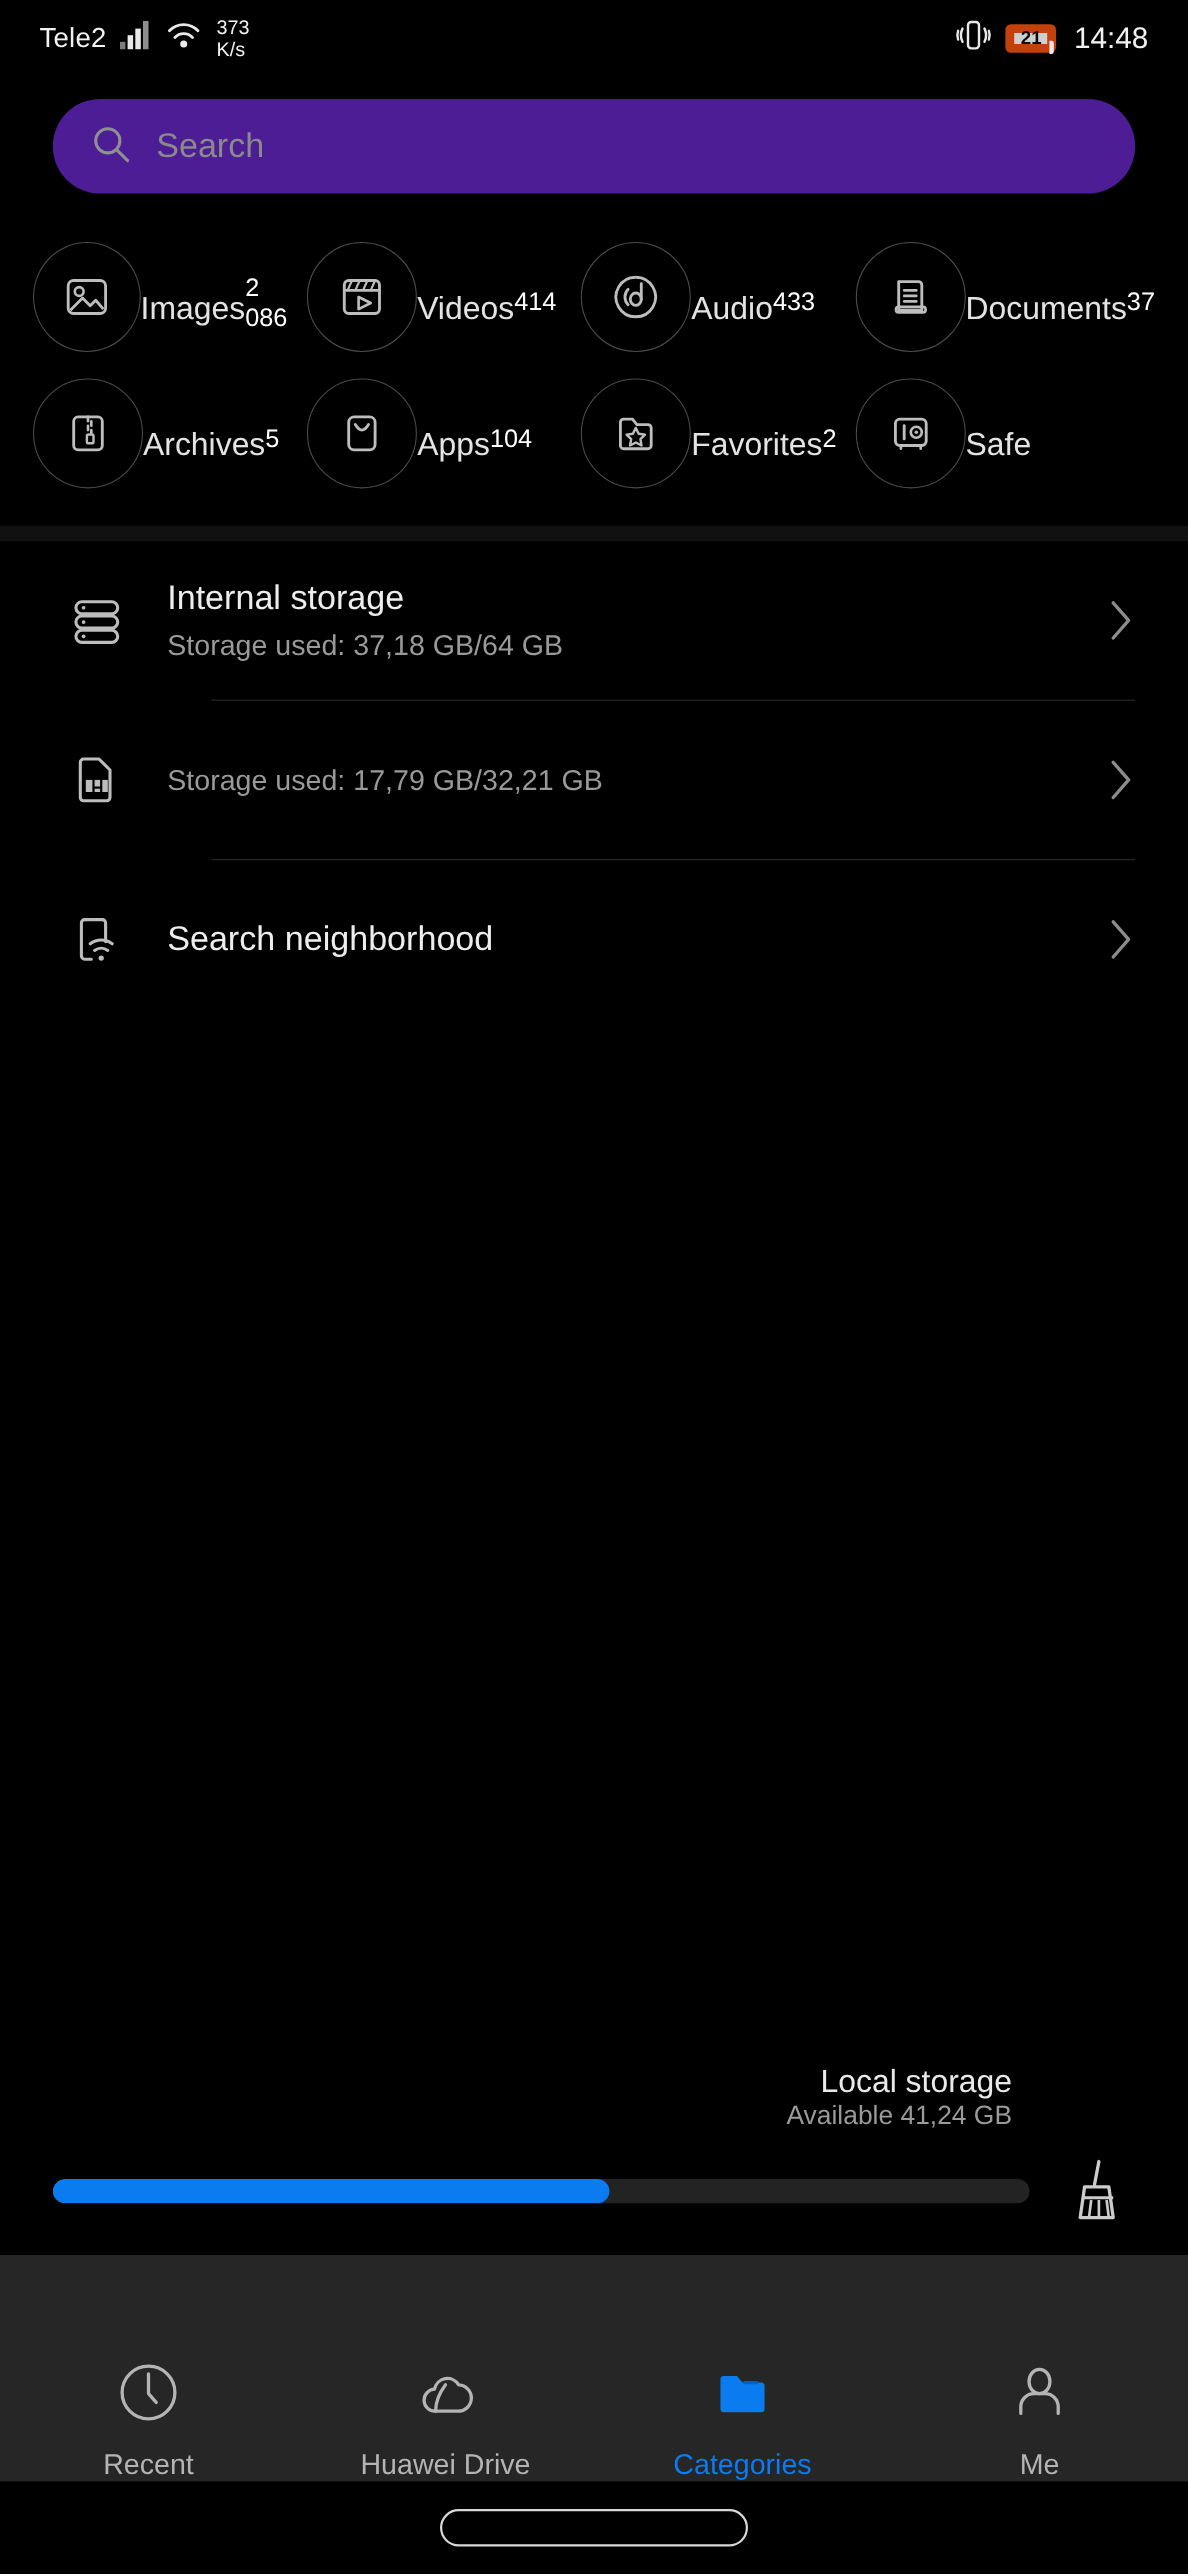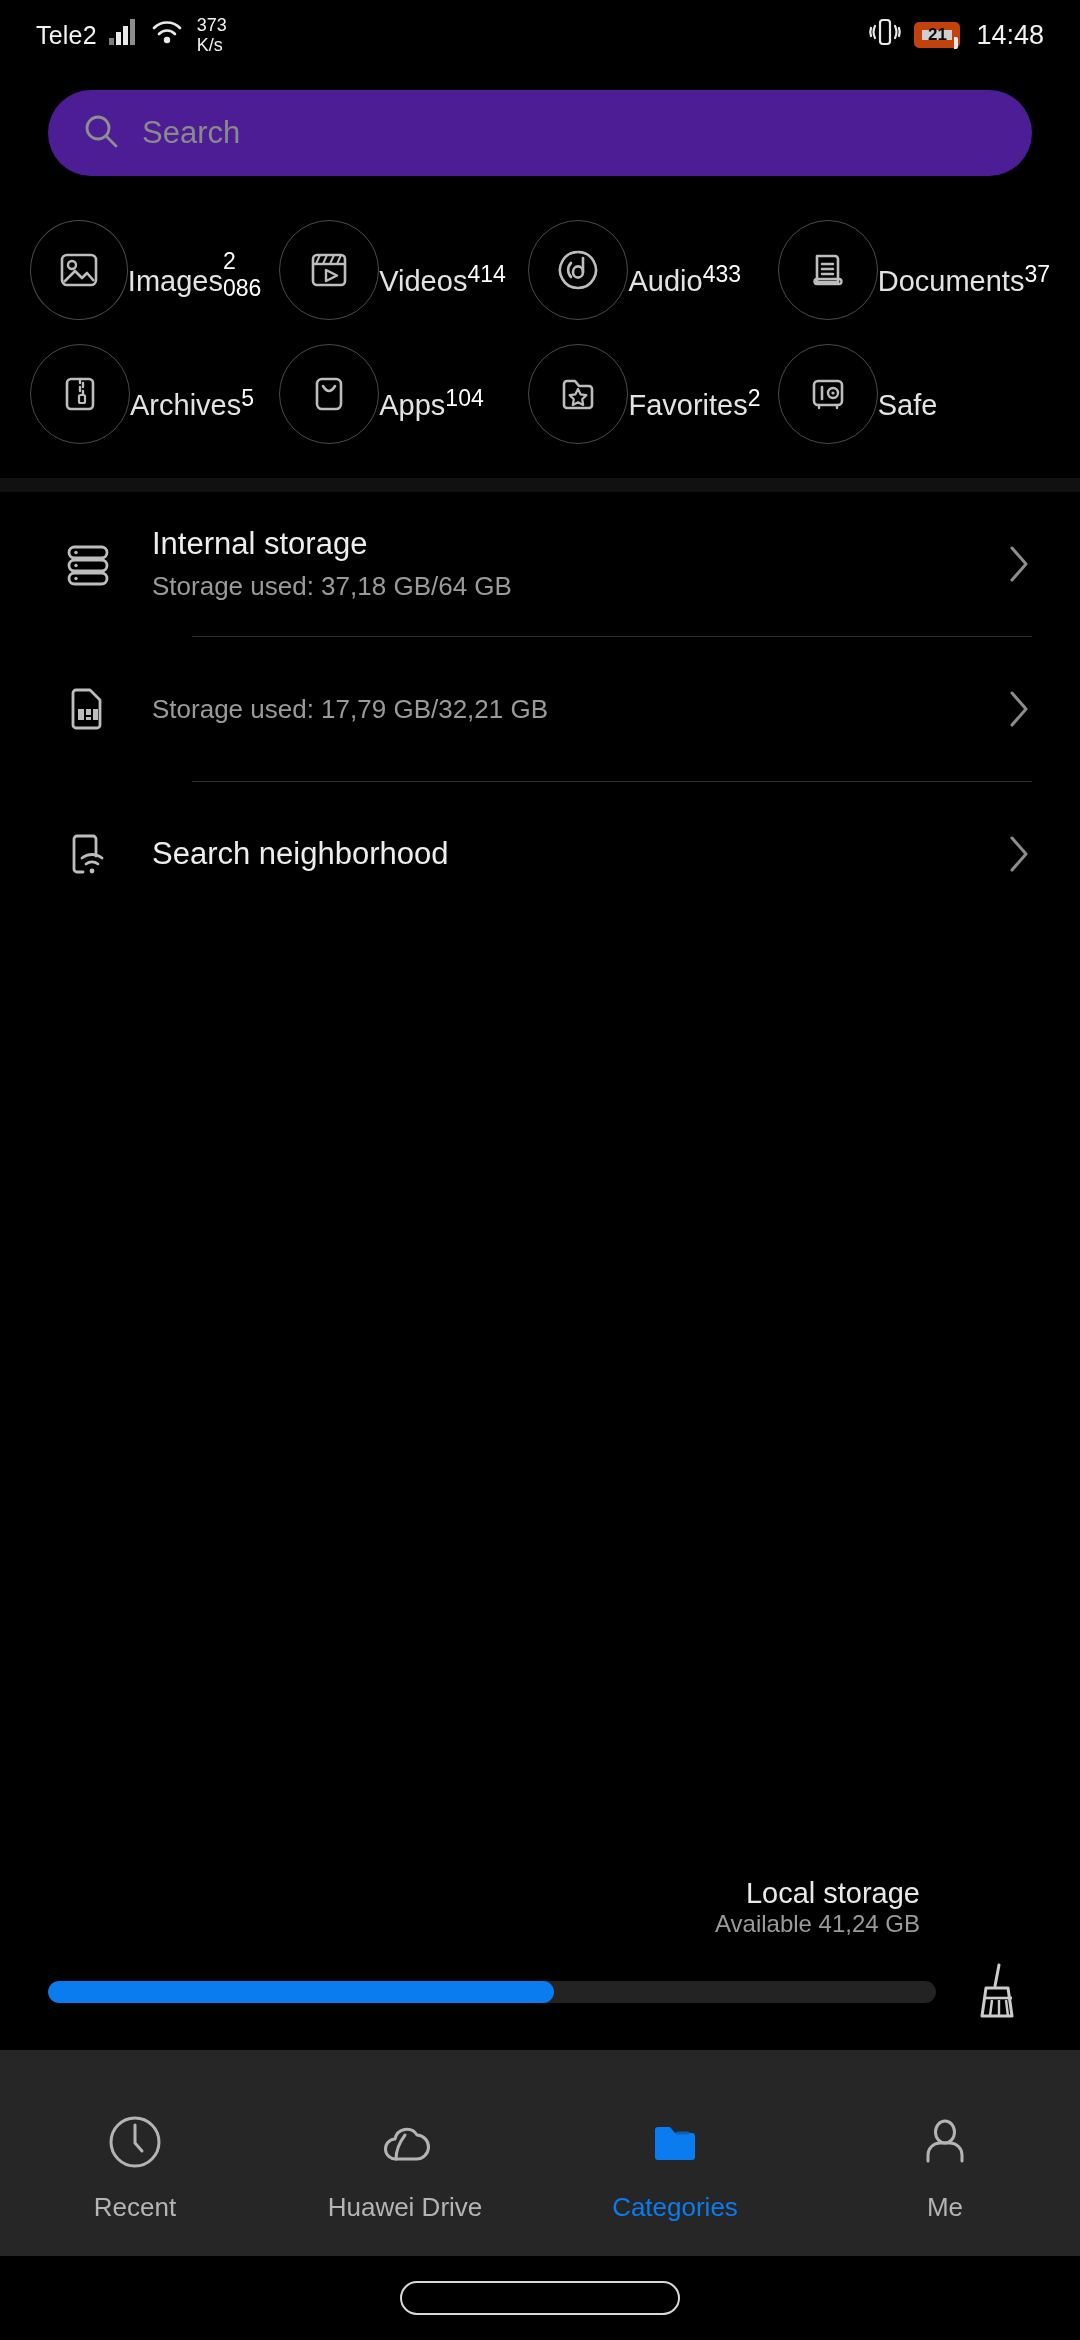--- a/index.html
+++ b/index.html
@@ -84,21 +84,21 @@
   .lb-title { font-size:29px; color:#e9e9e9; }
   .lb-avail { font-size:24px; color:#9a9a9a; }
   .lb-row { display:flex; align-items:center; gap:26px; margin-top:22px; }
   .track { flex:1 1 auto; height:22px; border-radius:11px; background:#232323; overflow:hidden; }
   .fill { height:100%; border-radius:11px; background:#0a7cf0; }
   .broom { width:70px; flex:0 0 70px; display:flex; align-items:center; justify-content:center; }
 
   
   .navbar {
     height:206px; flex:0 0 206px; background:#262626;
-    display:flex; align-items:center; padding-top:24px;
+    display:flex; align-items:flex-end; padding-top:24px;
   }
   .navitem { flex:1 1 0; display:flex; flex-direction:column; align-items:center; gap:16px; }
   .nav-ico { height:68px; display:flex; align-items:center; justify-content:center; }
   .nav-label { font-size:26px; color:#b4b4b4; }
   .nav-label.active { color:#0a7cf0; }
 
   .gesturebar-wrap { height:84px; flex:0 0 84px; background:#000; display:flex; align-items:center; justify-content:center; }
   .gesturebar { width:280px; height:34px; border:2.5px solid #d8d8d8; border-radius:17px; }
 </style>
 </head>

